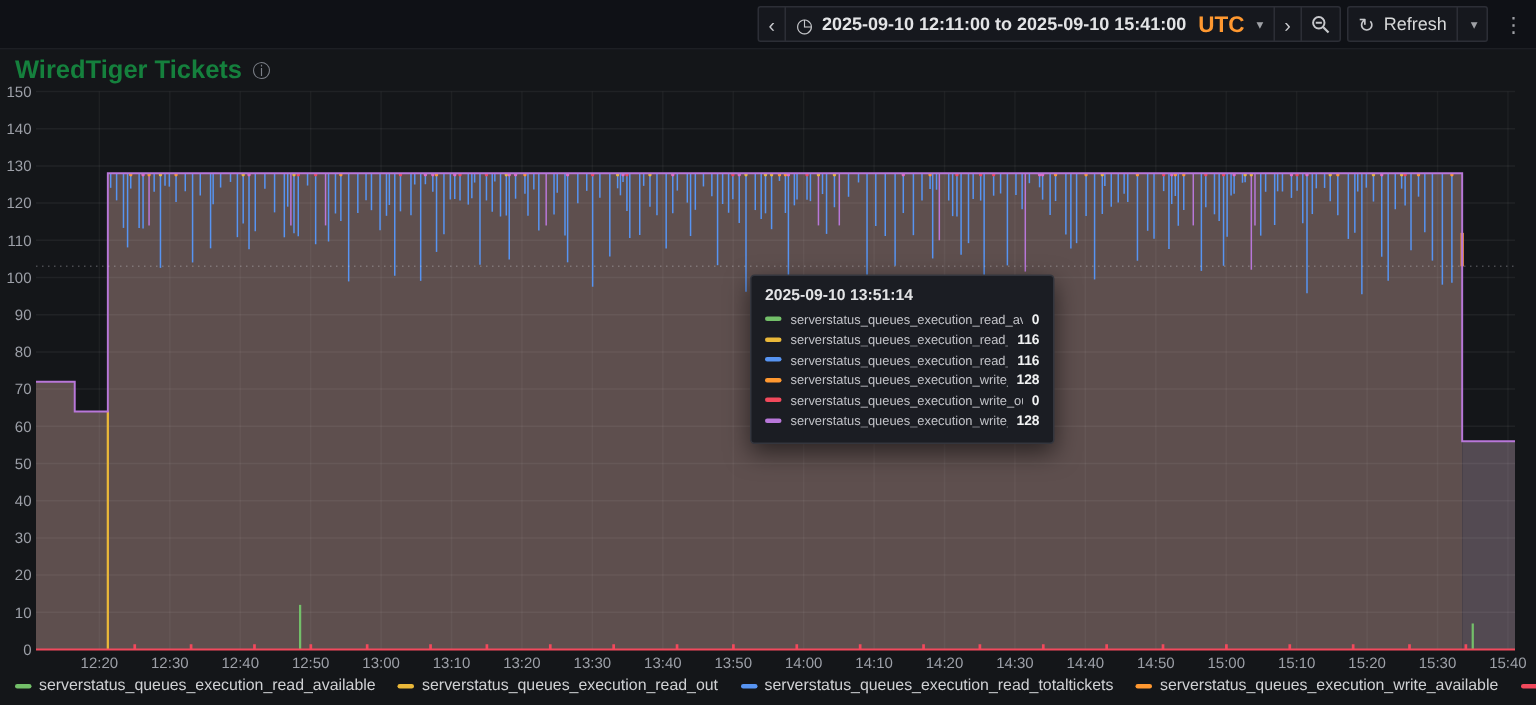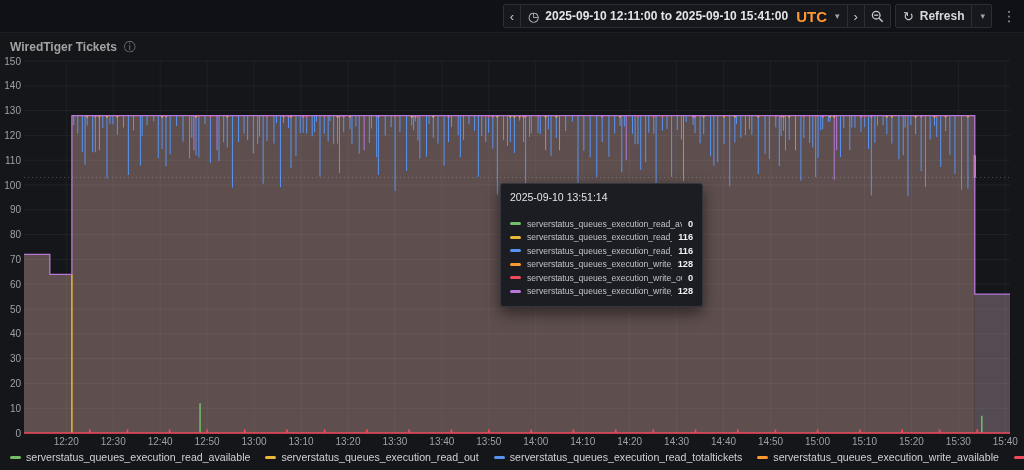--- a/index.html
+++ b/index.html
@@ -19,30 +19,30 @@
   .caret{font-size:9px;color:#9fa1a6;margin-left:2px;}
   .group{display:flex;}
   .group .btn{border-radius:0;border-left-width:0;}
   .group .btn:first-child{border-radius:2px 0 0 2px;border-left-width:1px;}
   .group .btn:last-child{border-radius:0 2px 2px 0;}
   .kebab{color:#9fa1a6;font-size:14px;padding:0 4px 0 6px;cursor:pointer;}
 
   
   .panel-header{position:absolute;top:36px;left:0;width:1024px;height:22px;display:flex;
                 align-items:center;padding-left:10px;gap:7px;}
-  .panel-title{font-size:12px;font-weight:bold;color:#a3a3a3;}
+  .panel-title{font-size:17px;font-weight:bold;color:#15803d;}
   .info-icon{color:#7b7f87;font-size:12px;}
 
   #chart-wrap{position:absolute;top:0;left:0;}
 
   
   .tooltip{position:absolute;left:500px;top:183px;width:203px;background:#1b1d23;
            border:1px solid #34363e;border-radius:3px;box-shadow:0 6px 16px rgba(0,0,0,.55);
            padding:7px 9px 8px 9px;z-index:5;}
-  .tooltip-header{font-size:10.5px;font-weight:normal;color:#e3e4e6;margin-bottom:14px;}
+  .tooltip-header{font-size:10.5px;font-weight:bold;color:#e3e4e6;margin-bottom:3px;}
   .tt-row{display:flex;align-items:center;gap:6px;height:13.5px;}
   .swatch{width:11px;height:3px;border-radius:2px;flex:none;}
   .tt-name{font-size:8.6px;color:#c3c4c9;flex:1;white-space:nowrap;overflow:hidden;}
   .tt-val{font-size:9.2px;font-weight:bold;color:#f0f1f2;}
 
   
   .legend{position:absolute;left:10px;top:451px;width:1010px;display:flex;align-items:center;
           gap:15px;flex-wrap:nowrap;}
   .legend-item{display:flex;align-items:center;gap:5px;cursor:pointer;}
   .legend-label{font-size:10.6px;color:#d0d1d4;white-space:nowrap;}
@@ -70,21 +70,21 @@
         <svg width="13" height="13" viewBox="0 0 14 14">
           <circle cx="5.6" cy="5.6" r="4.1" fill="none" stroke="#c7c8cc" stroke-width="1.4"></circle>
           <line x1="8.8" y1="8.8" x2="12.6" y2="12.6" stroke="#c7c8cc" stroke-width="1.6"></line>
           <line x1="3.4" y1="5.6" x2="7.8" y2="5.6" stroke="#c7c8cc" stroke-width="1.4"></line>
         </svg>
       </div>
     </div>
     <div class="group">
       <div class="btn">
         <span class="glyph">↻</span>
-        <span style="font-weight:bold;font-size:12px;text-align:center;">Refresh</span>
+        <span style="font-weight:normal;font-size:12px;text-align:center;">Refresh</span>
       </div>
       <div class="btn icon-only">
         <span class="caret">▾</span>
       </div>
     </div>
     <div class="kebab">⋮</div>
   </div>
 
   <div class="panel-header">
     <span class="panel-title">WiredTiger Tickets</span>

